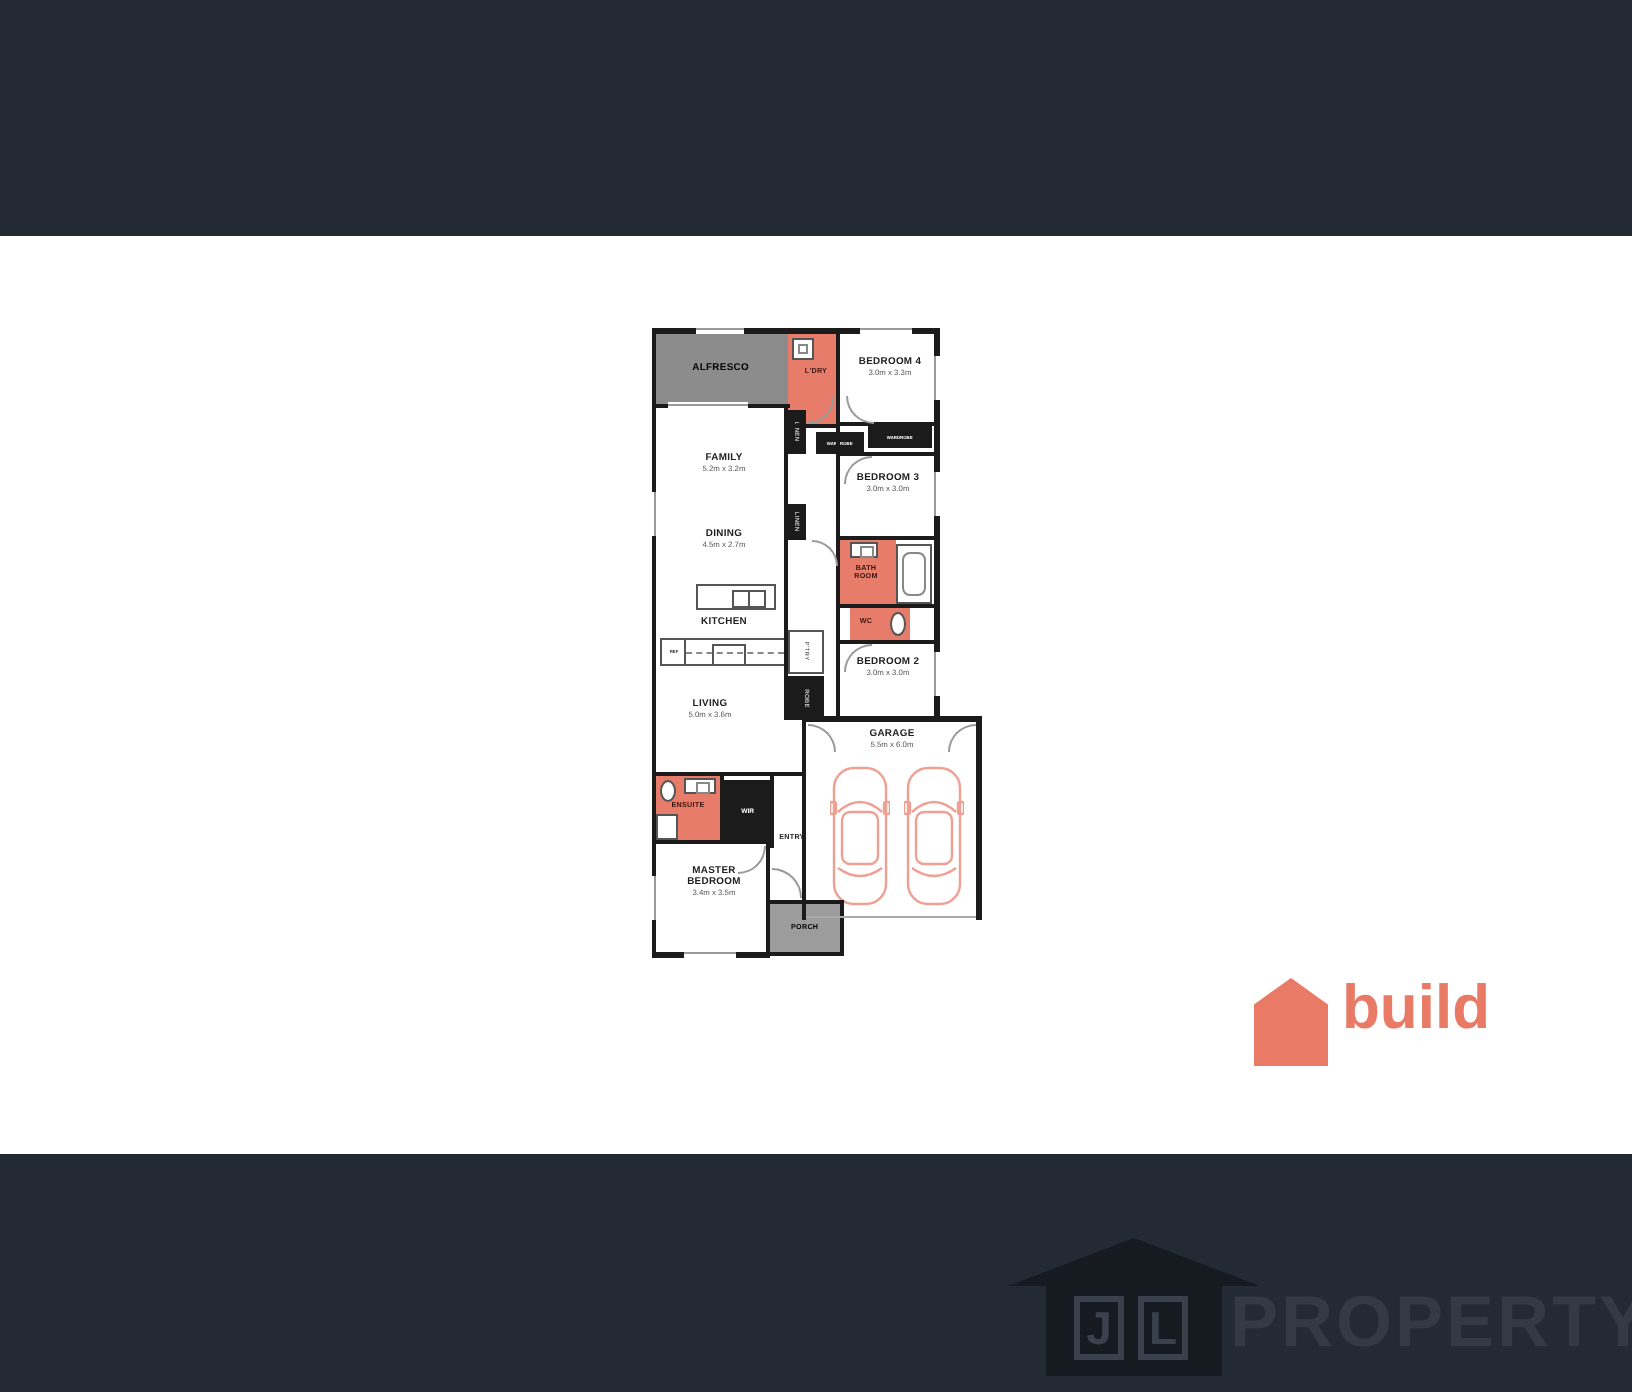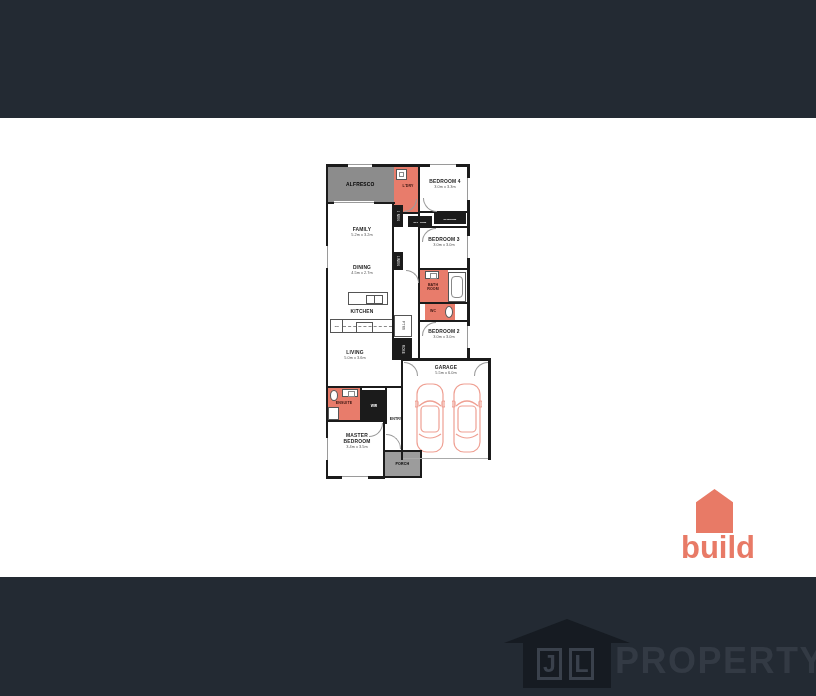--- a/index.html
+++ b/index.html
@@ -26,21 +26,21 @@
   .winh{position:absolute;height:4px;background:#fff;}
   .winh::after{content:"";position:absolute;top:1px;left:0;right:0;height:1px;background:#9a9a9a;}
   .fix{position:absolute;background:#fff;border:1px solid #555;box-sizing:border-box;}
   .tub-in{position:absolute;left:2px;right:2px;top:3px;bottom:3px;border:1px solid #888;border-radius:4px;}
   .toilet{position:absolute;background:#fff;border:1px solid #555;border-radius:50% 50% 50% 50%;box-sizing:border-box;}
   .dash{position:absolute;border-top:1px dashed #888;}
   .car{position:absolute;}
   
   #brand{position:absolute;left:627px;top:486px;width:175px;}
   .brand-title{font-size:30px;font-weight:700;color:#414146;letter-spacing:-.5px;text-align:right;line-height:1;}
-  .brand-row{display:flex;align-items:center;margin-top:3px;flex-direction:column;}
+  .brand-row{display:flex;align-items:flex-start;margin-top:3px;}
   .brand-house{width:37px;height:44px;background:#E87A66;clip-path:polygon(50% 0%,100% 30%,100% 100%,0% 100%,0% 30%);}
   .brand-build{font-size:31px;font-weight:700;color:#E87A66;line-height:.95;margin-left:7px;}
   
   #wm{position:absolute;left:504px;top:617px;width:340px;height:79px;}
   .wm-roof{position:absolute;left:0;top:2px;width:126px;height:24px;background:#161B22;clip-path:polygon(50% 0,100% 100%,0 100%);}
   .wm-body{position:absolute;left:19px;top:25px;width:88px;height:46px;background:#161B22;}
   .wm-box{position:absolute;top:31px;width:25px;height:32px;border:3px solid #3A414C;color:#3A414C;
           font-size:23px;font-weight:700;display:flex;align-items:center;justify-content:center;box-sizing:border-box;}
   .wm-text{position:absolute;left:111px;top:26px;font-size:36px;font-weight:700;color:#333A44;letter-spacing:1.5px;line-height:1;}
 </style>

